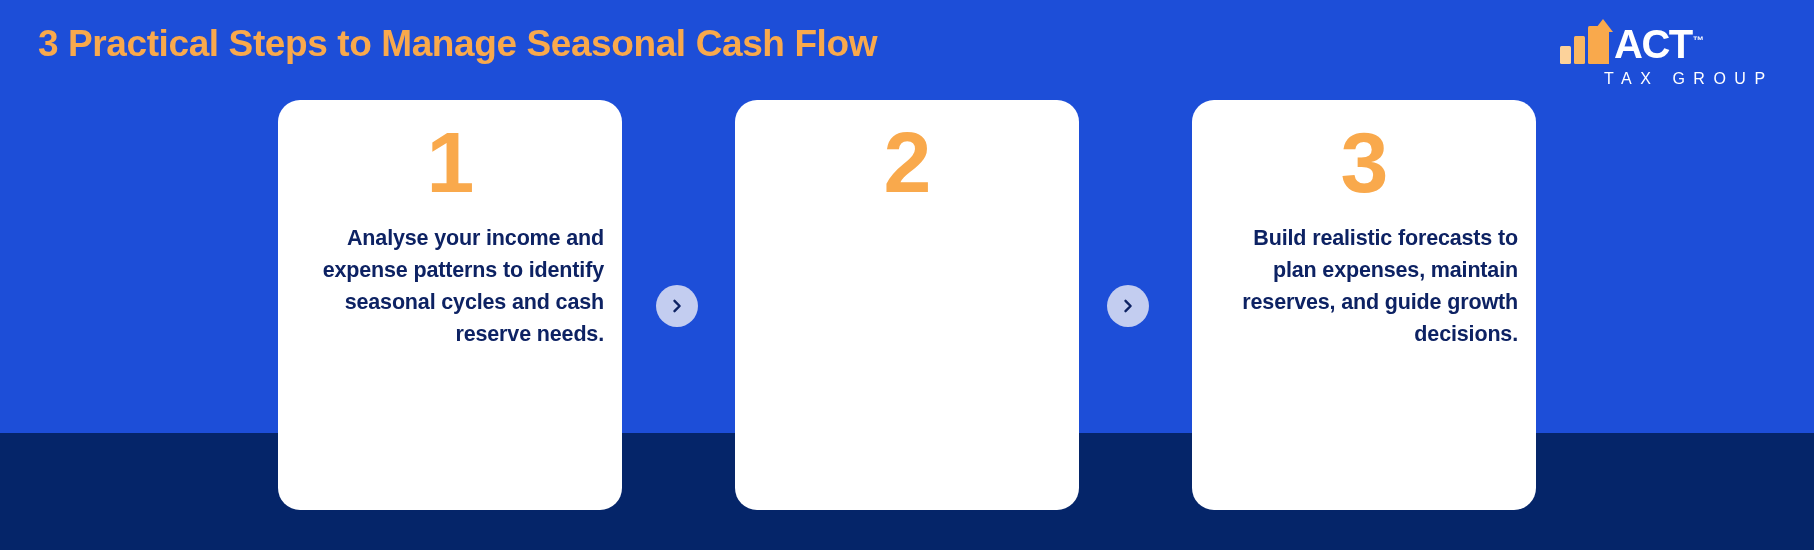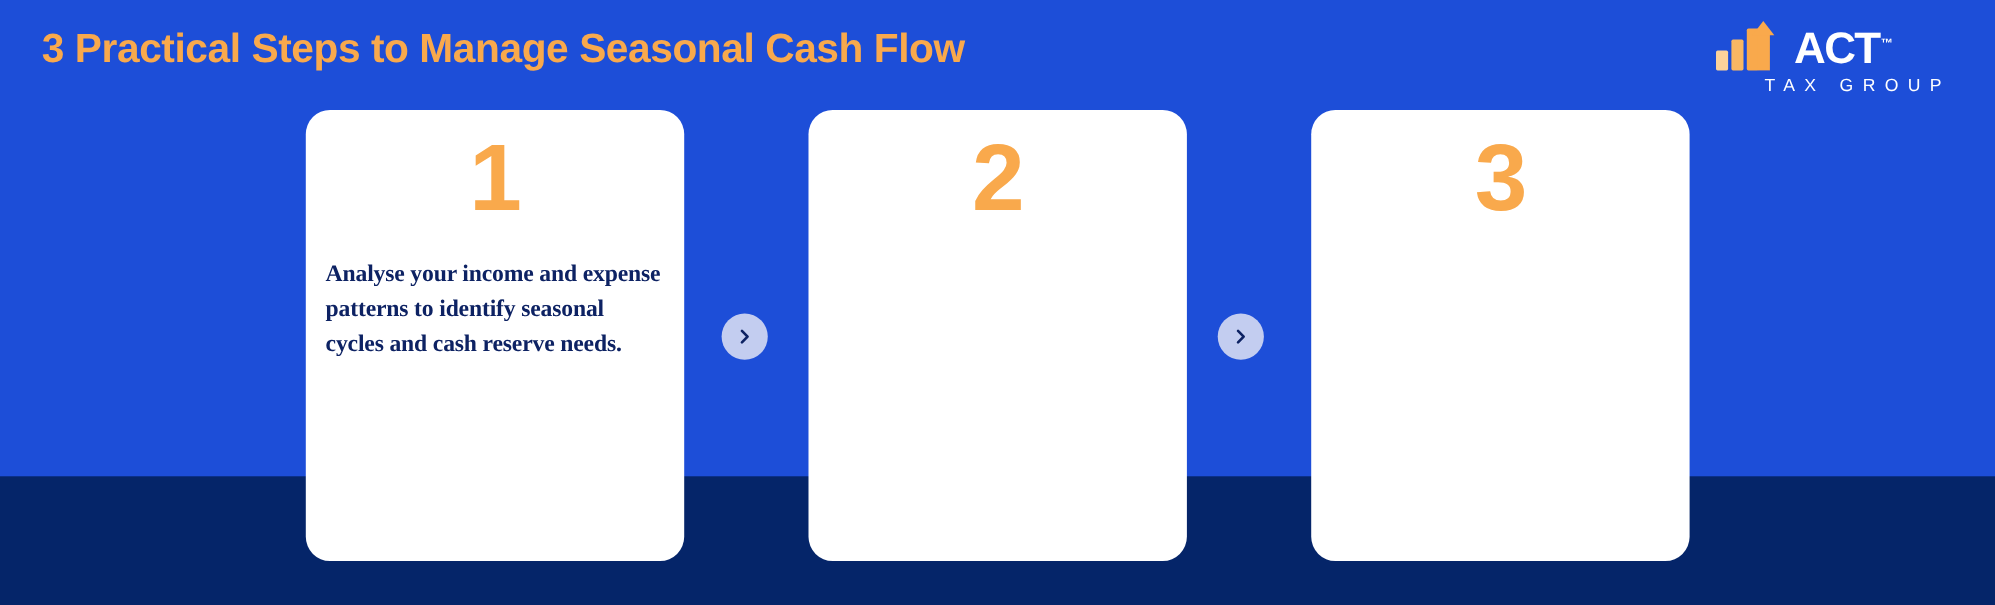--- a/index.html
+++ b/index.html
@@ -87,21 +87,21 @@
     border-left: 10.5px solid transparent;
     border-right: 10.5px solid transparent;
     border-bottom: 13px solid #f9a94c;
   }
   #brand-logo .logo-word {
     font-size: 40px;
     font-weight: 700;
     color: #ffffff;
     letter-spacing: -1.5px;
     line-height: 40px;
-    margin-left: 17px;
+    margin-left: 0;
     position: relative;
   }
   #brand-logo .logo-tm {
     font-size: 11px;
     font-weight: 700;
     color: #ffffff;
     vertical-align: super;
     letter-spacing: 0;
     margin-left: 1px;
   }
@@ -135,28 +135,27 @@
 
   .card-number {
     margin-top: 14px;
     font-size: 86px;
     line-height: 96px;
     font-weight: 700;
     color: #f9a94c;
     letter-spacing: -1px;
   }
   .card-text {
-    margin-top: 22px;
+    margin-top: 12px;
     font-size: 21.5px;
     line-height: 32px;
     font-weight: 700;
     color: #0d2263;
-    text-align: left;
+    text-align: right;
     letter-spacing: -0.15px;
-    font-family: Liberation Serif, serif;
   }
 
   
   .connector {
     position: absolute;
     top: 285px;
     width: 42px;
     height: 42px;
     border-radius: 50%;
     background: #c3cdf0;
@@ -213,15 +212,16 @@
   <div class="connector" id="connector-2">
     <span>
       <svg width="18" height="18" viewBox="0 0 18 18" aria-hidden="true">
         <polyline points="6.5,3.8 11.6,9 6.5,14.2" fill="none" stroke="#0d2263" stroke-width="2.4" stroke-linecap="round" stroke-linejoin="round"></polyline>
       </svg>
     </span>
   </div>
 
   <div class="card" id="card-3">
     <div class="card-number">3</div>
+    <div class="card-text">Build realistic forecasts to plan expenses, maintain reserves, and guide growth decisions.</div>
   </div>
 
 </div>
 
 </body></html>

